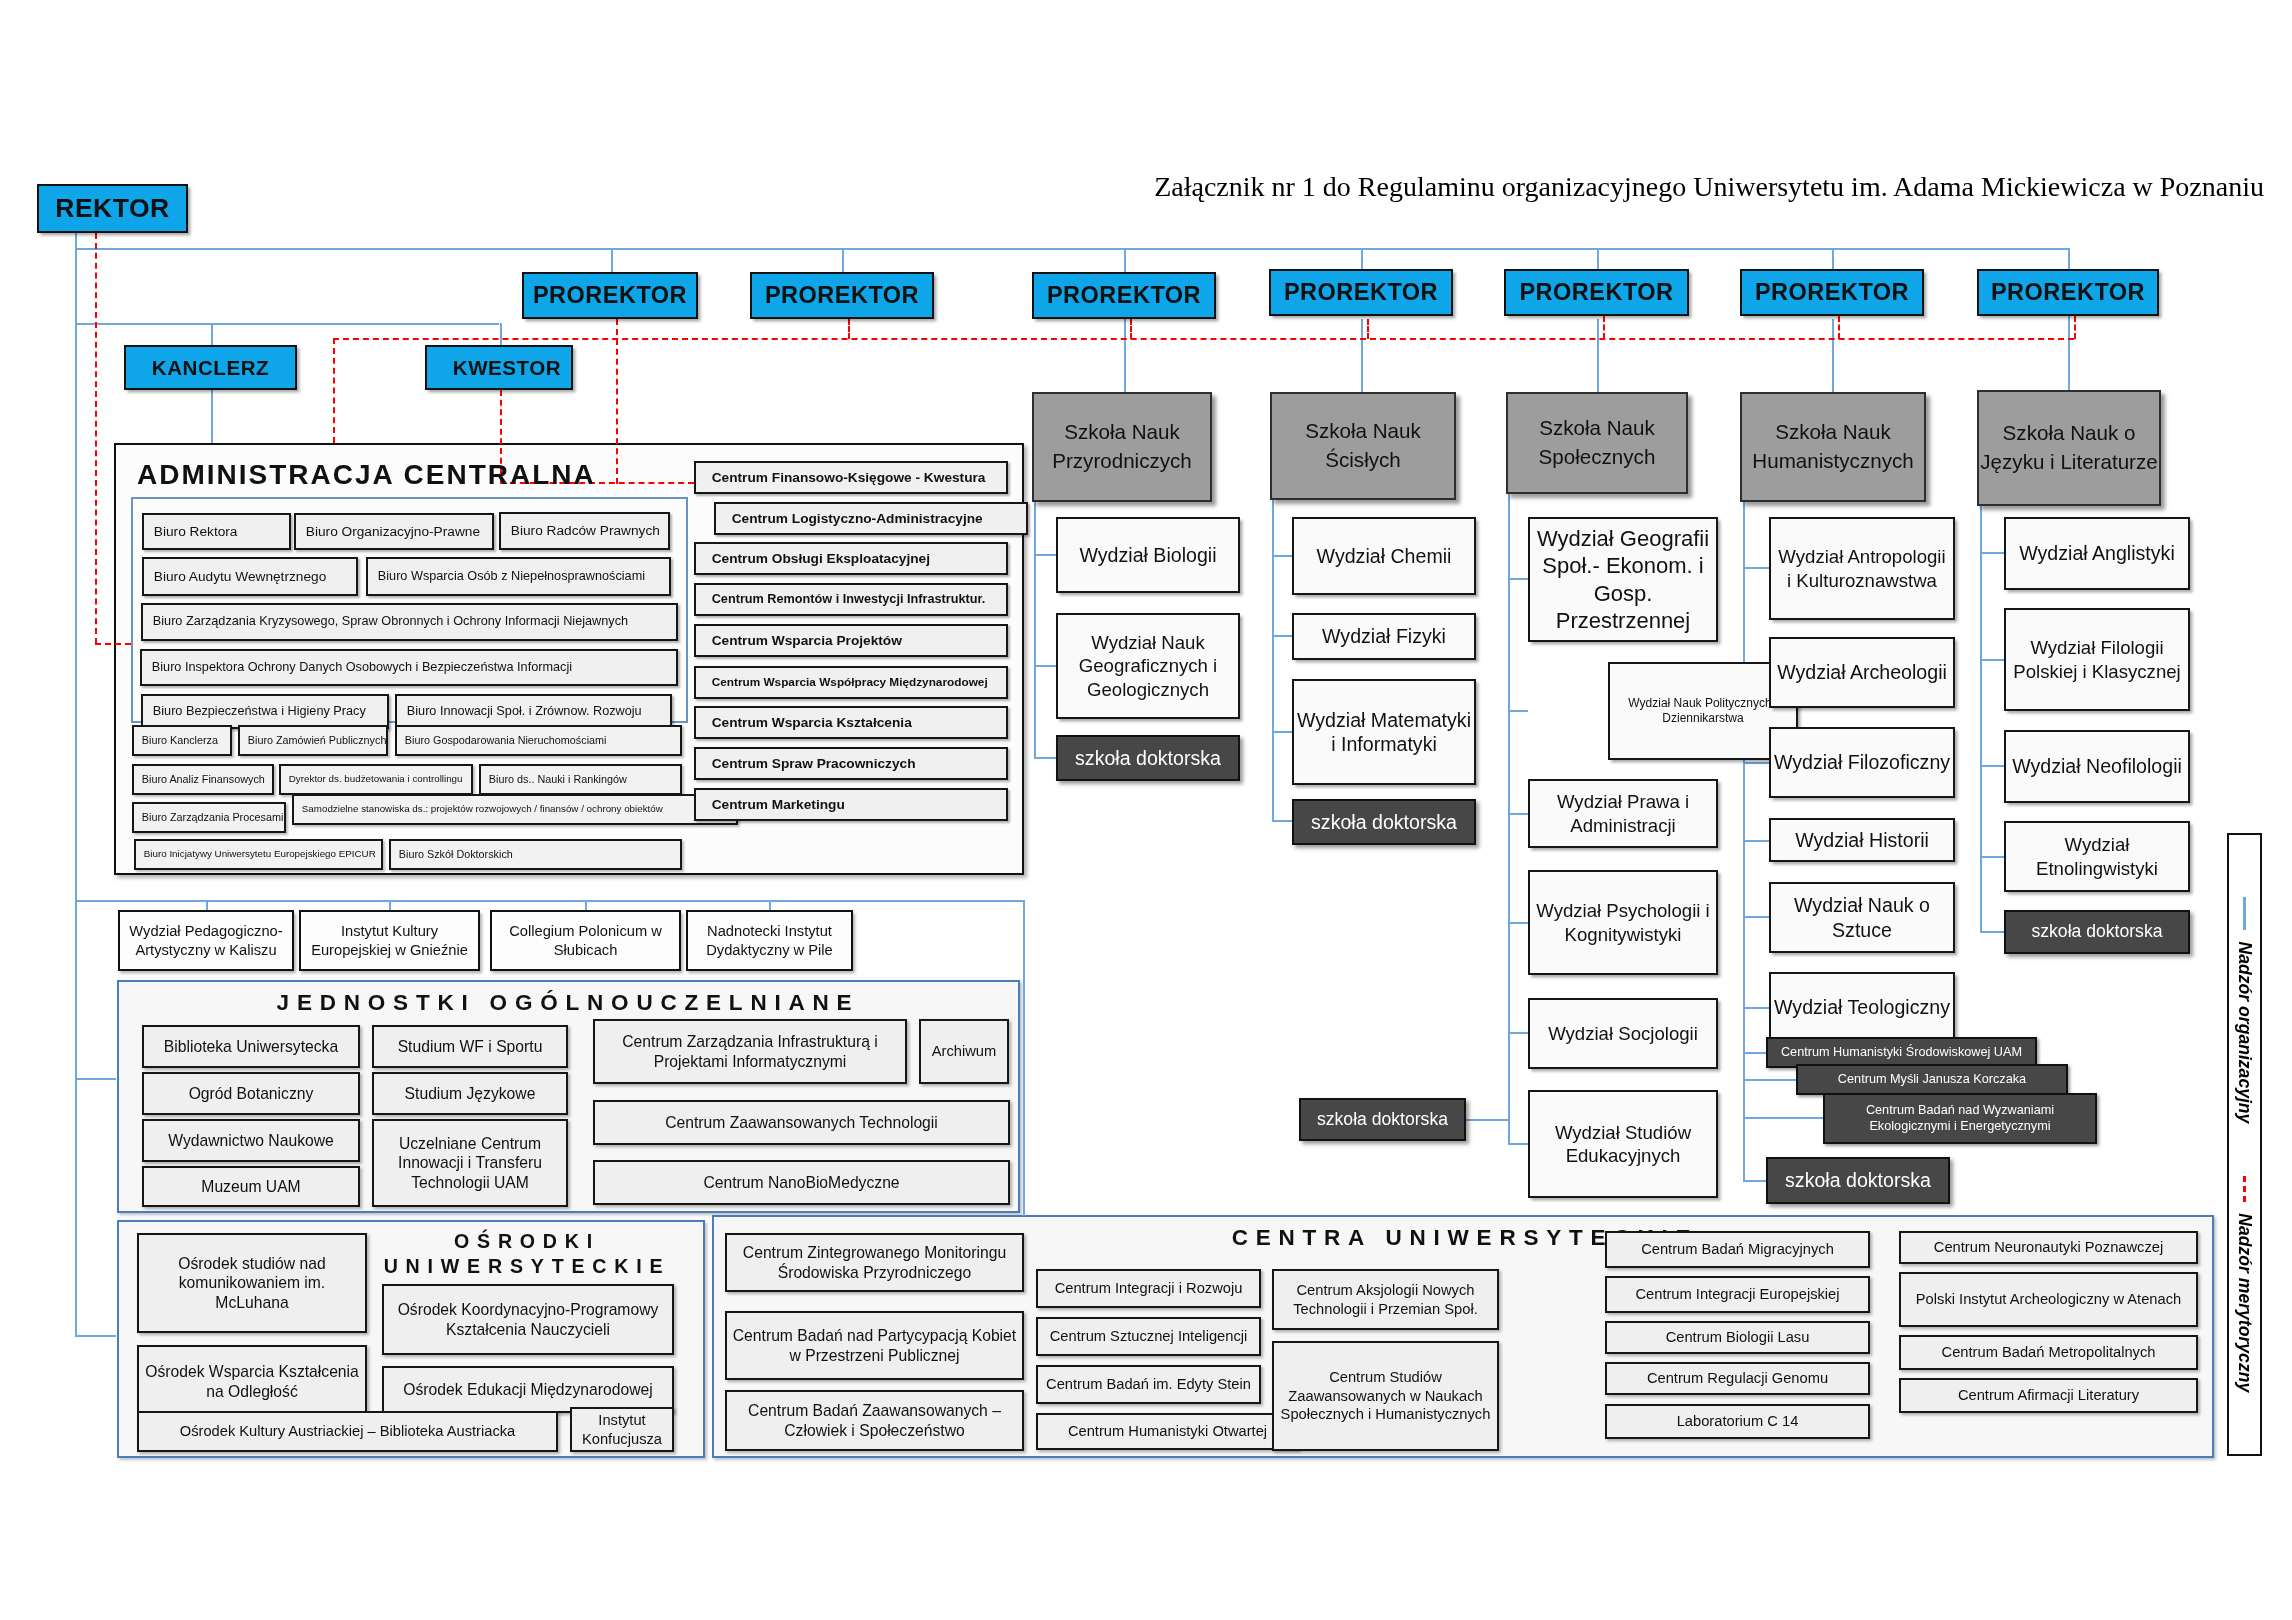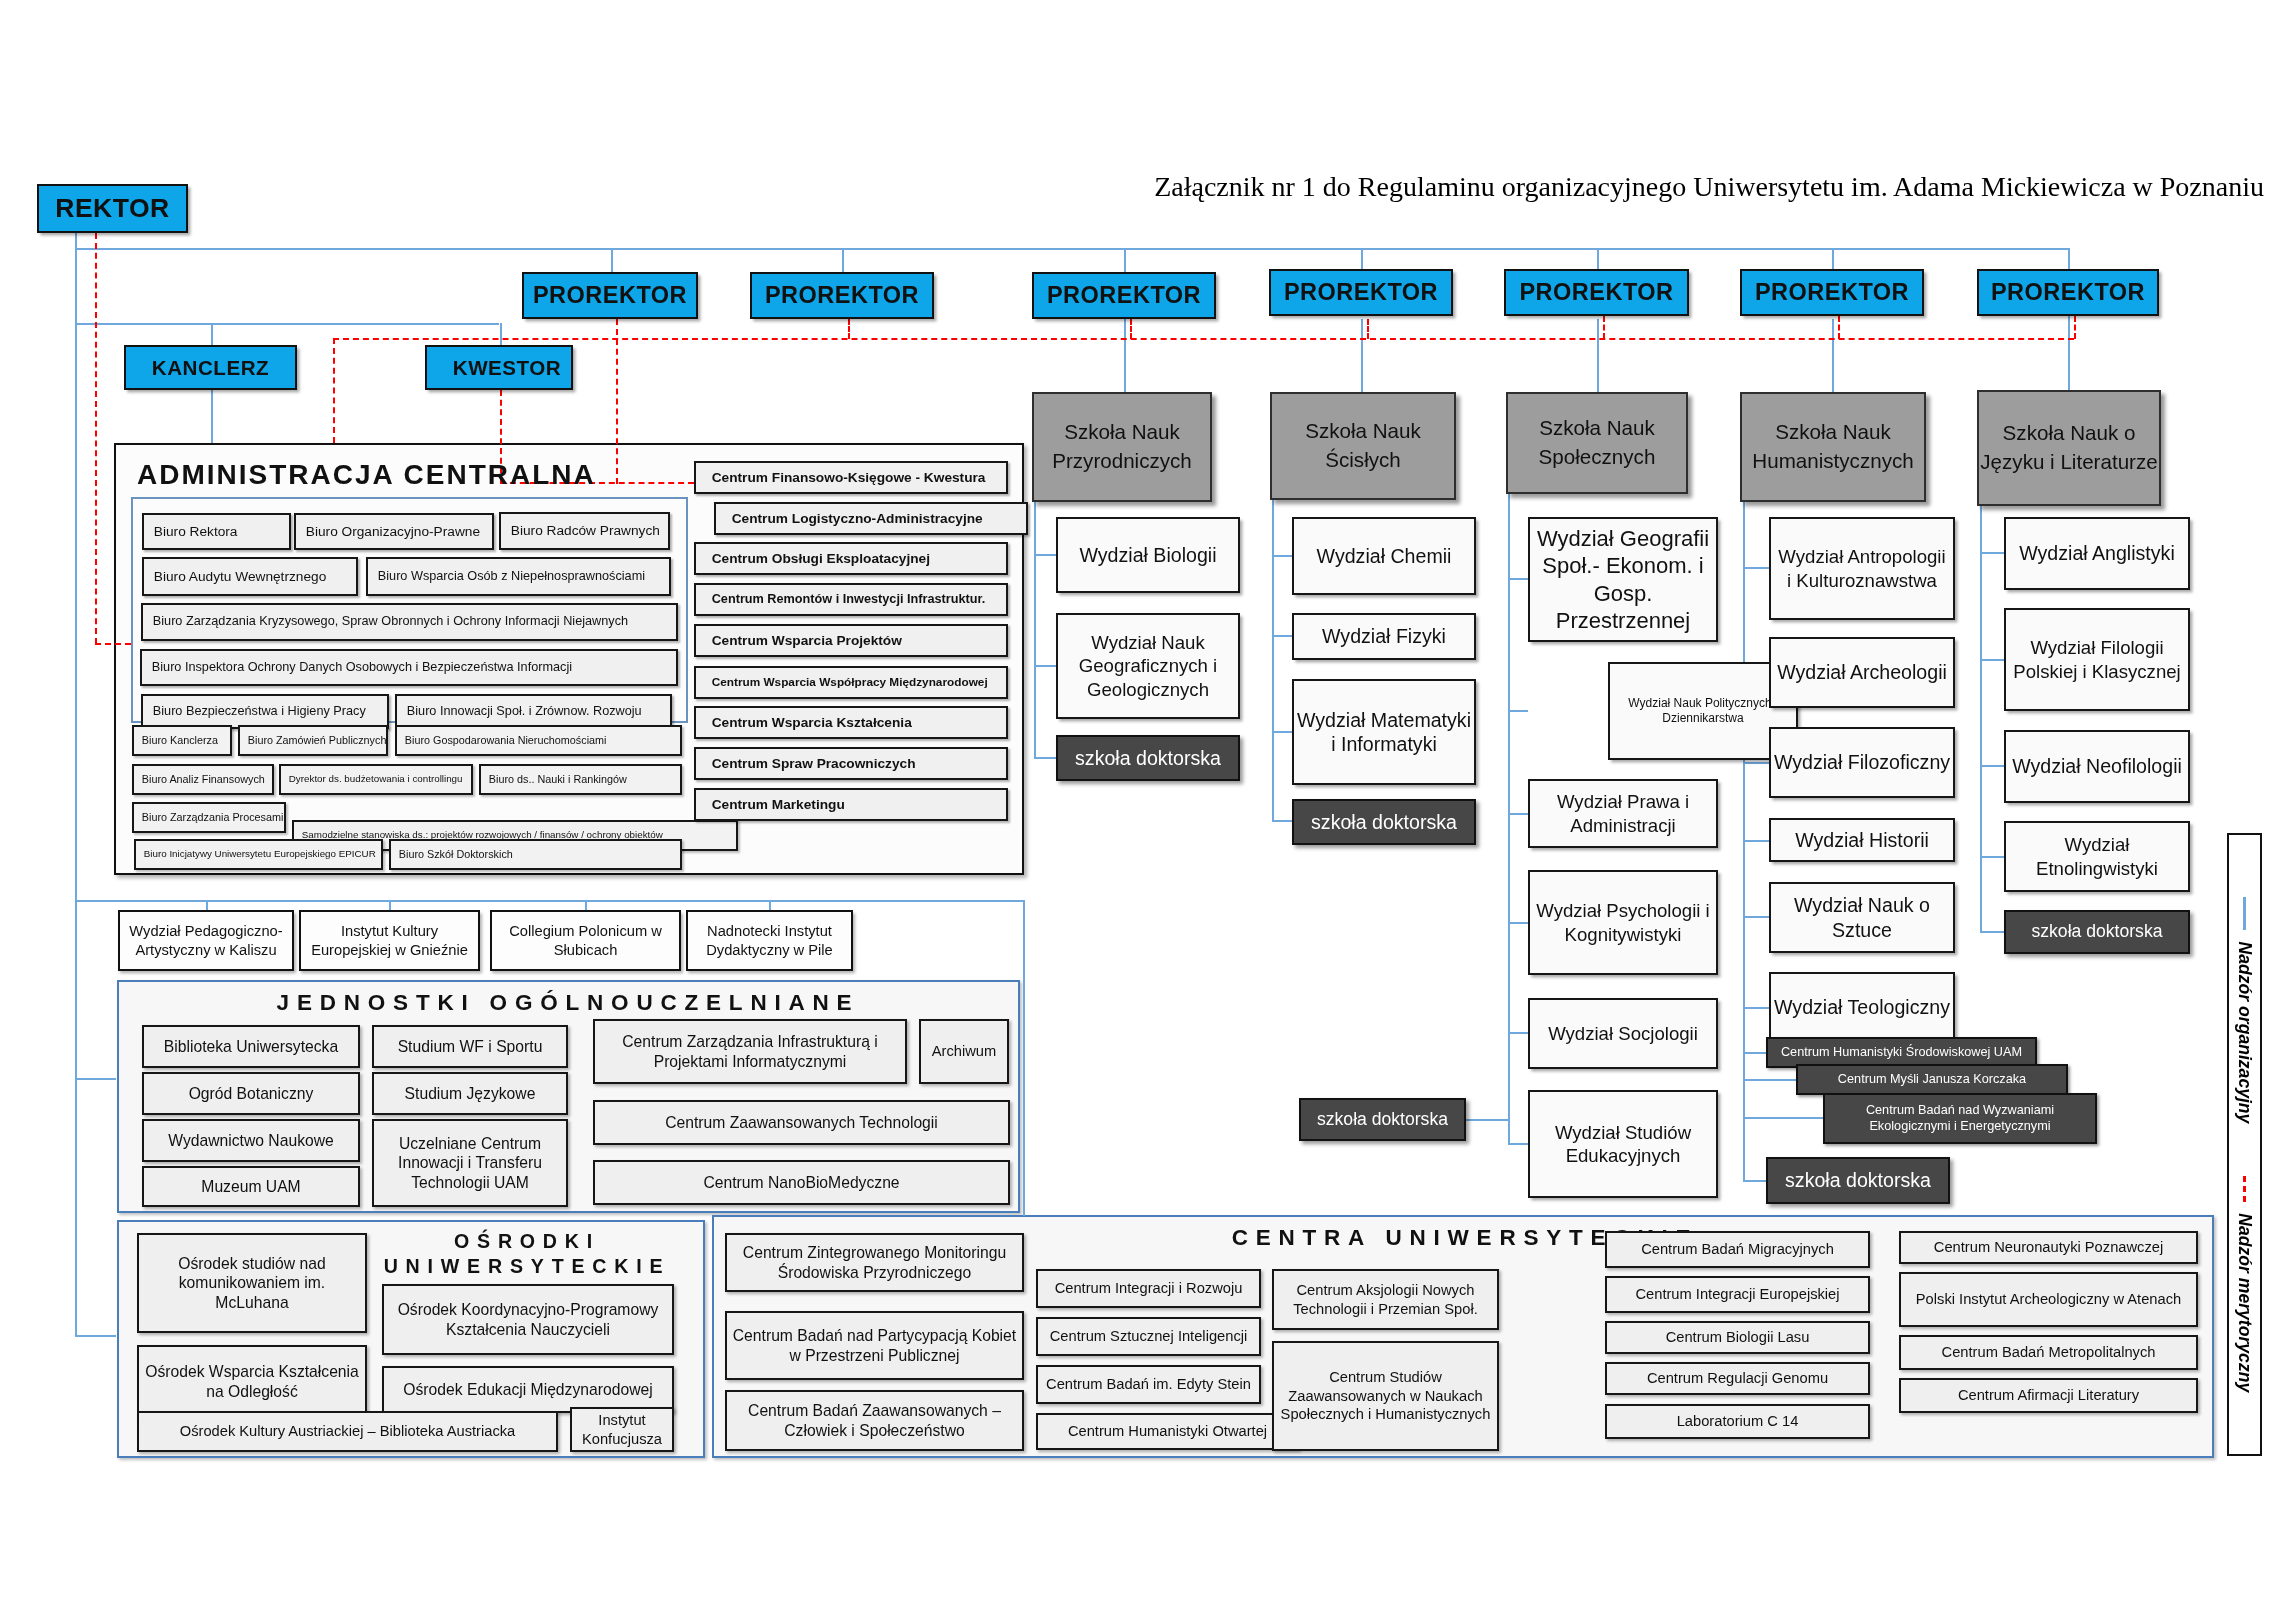--- a/index.html
+++ b/index.html
@@ -210,21 +210,21 @@
     </div>
     <div class="node t-biuro-sm" style="left: 279px; top: 764px; width: 194px; height: 31px; font-size: 9.8px;">
       <span>Dyrektor ds. budżetowania i controllingu</span>
     </div>
     <div class="node t-biuro-sm" style="left: 479px; top: 764px; width: 203px; height: 31px;">
       <span>Biuro ds.. Nauki i Rankingów</span>
     </div>
     <div class="node t-biuro-sm" style="left: 132px; top: 802px; width: 154px; height: 31px;">
       <span>Biuro Zarządzania Procesami</span>
     </div>
-    <div class="node t-biuro-sm" style="left: 292px; top: 820px; width: 446px; height: 31px; font-size: 9.8px; justify-content: flex-end;">
+    <div class="node t-biuro-sm" style="left: 292px; top: 794px; width: 446px; height: 31px; font-size: 9.8px; justify-content: flex-end;">
       <span>Samodzielne stanowiska ds.: projektów rozwojowych / finansów / ochrony obiektów</span>
     </div>
     <div class="node t-biuro-sm" style="left: 134px; top: 839px; width: 249px; height: 31px; font-size: 9.8px;">
       <span>Biuro Inicjatywy Uniwersytetu Europejskiego  EPICUR</span>
     </div>
     <div class="node t-biuro-sm" style="left: 389px; top: 839px; width: 293px; height: 31px;">
       <span>Biuro Szkół Doktorskich</span>
     </div>
     <div class="node t-centre" style="left: 694px; top: 461px; width: 314px; height: 33px;">
       <span>Centrum Finansowo-Księgowe - Kwestura</span>

